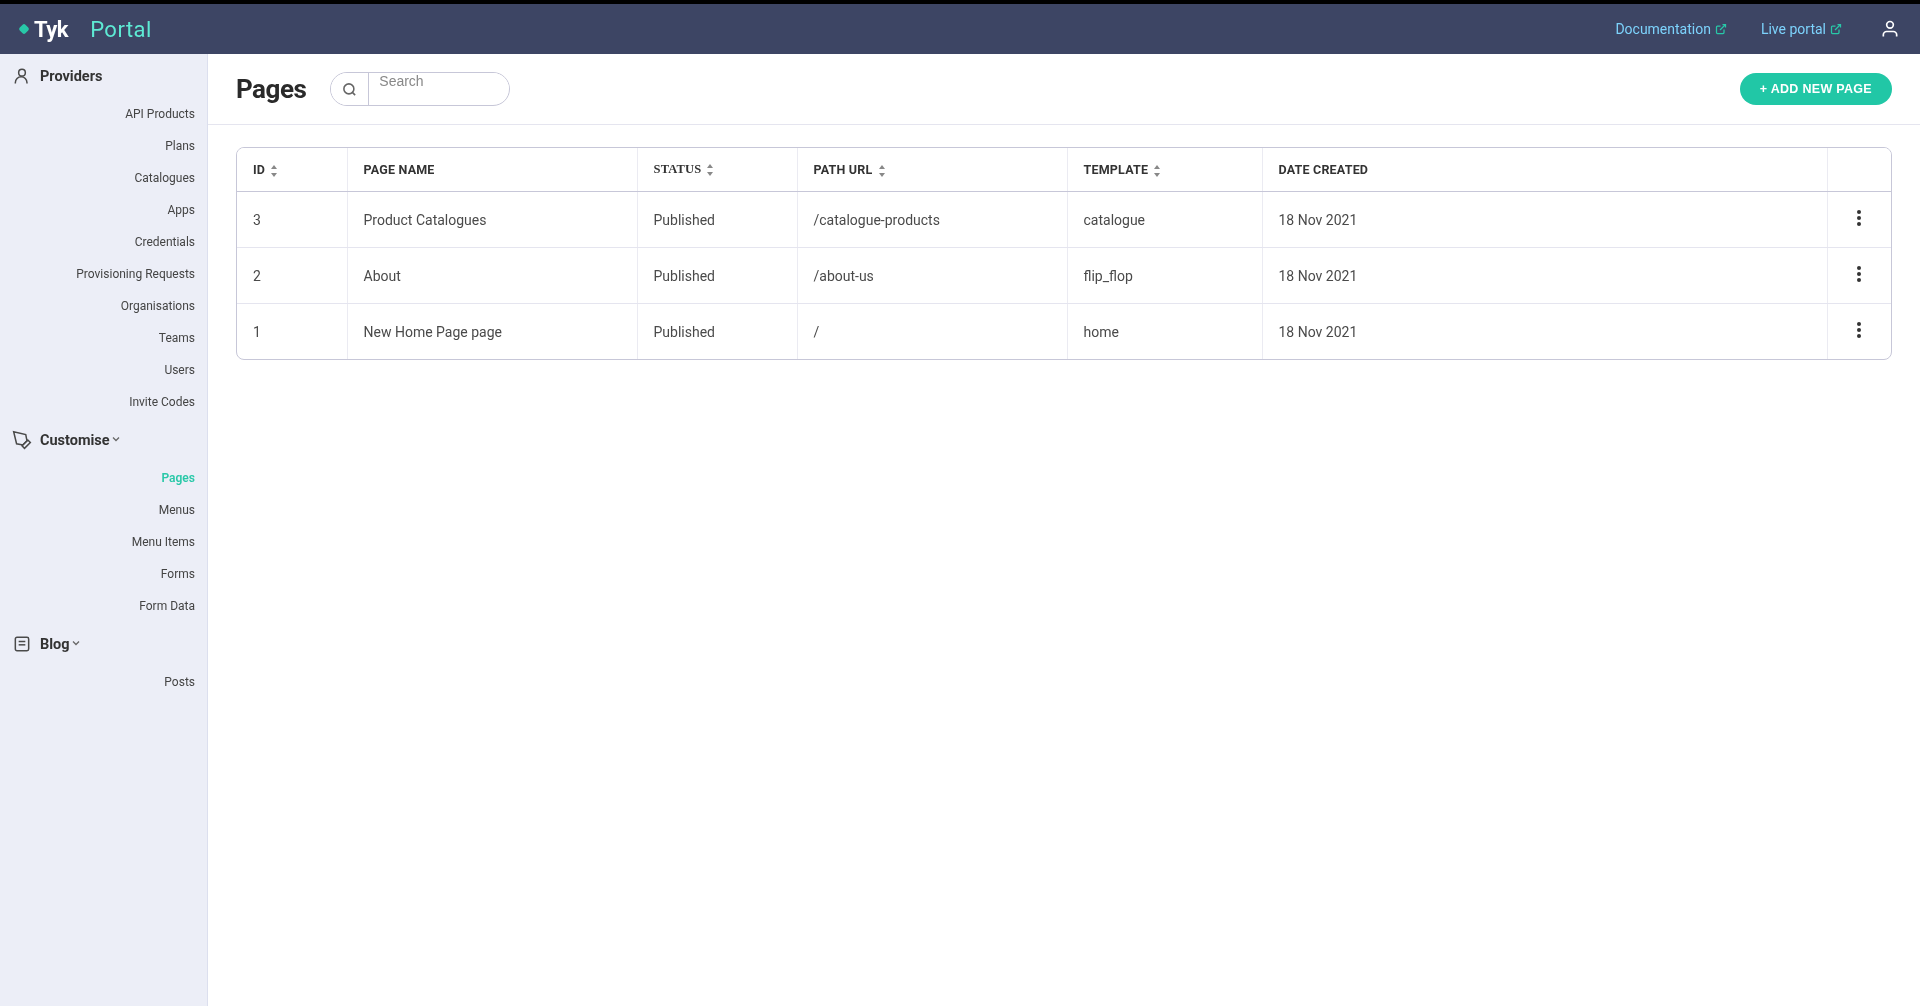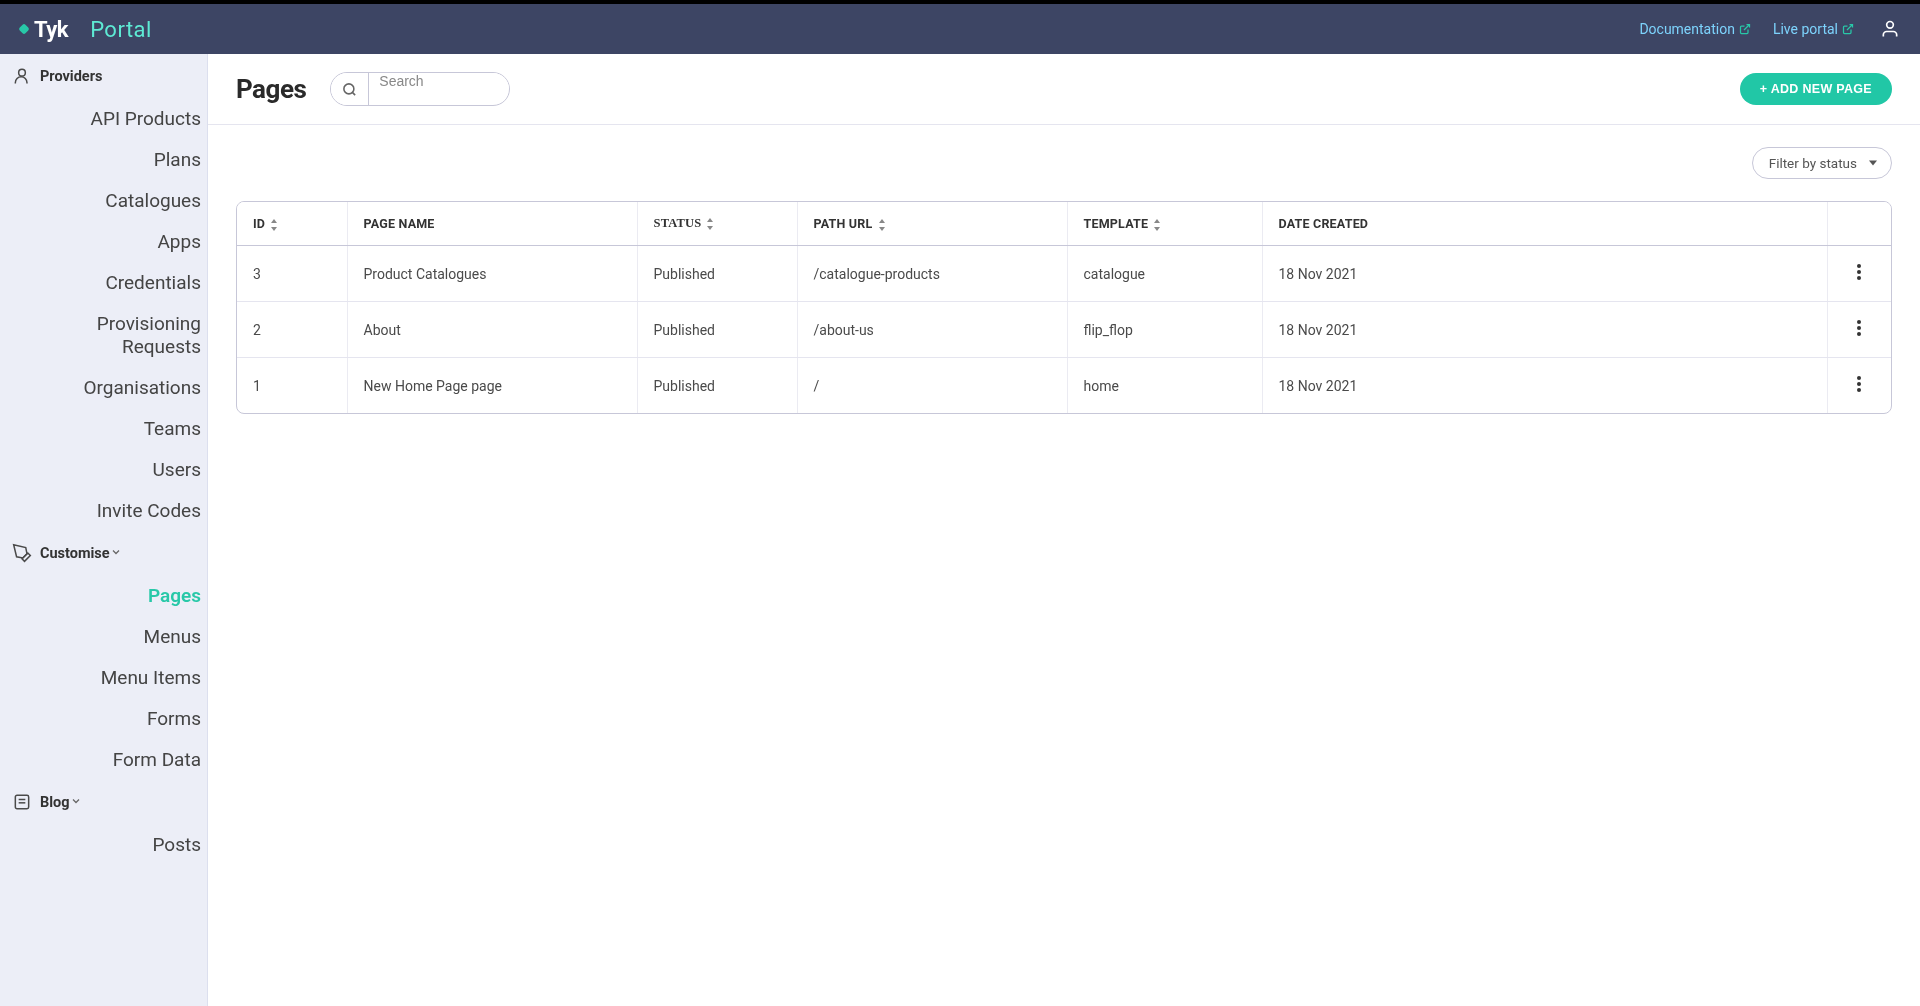--- a/index.html
+++ b/index.html
@@ -1,40 +1,40 @@
 <!DOCTYPE html>
 <html><head>
   <meta charset="utf-8">
   <style>
     * { box-sizing: border-box; margin: 0; padding: 0; }
     body { font-family: -apple-system, BlinkMacSystemFont, "Segoe UI", Roboto, Arial, sans-serif; font-size: 14px; color: #333; background: #fff; }
     
     
     .blackbar { height: 4px; background: #000; }
-    .topbar { height: 50px; background: #3d4564; display: flex; align-items: center; padding: 0 20px; }
+    .topbar { height: 50px; background: #3d4564; display: flex; align-items: center; padding: 0 20px; gap: 12px; }
     .logo { display: flex; align-items: baseline; gap: 2px; }
     .logo-dot { display:inline-block; width:8px; height:8px; background:#28c8a8; border-radius:2px; transform: rotate(45deg); margin-right:4px; position:relative; top:-4px;}
     .logo-tyk { color: #fff; font-weight: 700; font-size: 22px; letter-spacing: -0.5px; }
     .logo-portal { color: #5eead4; font-size: 22px; font-weight: 400; margin-left: 20px; letter-spacing: 0.5px; text-align: right; }
     .topbar-spacer { flex: 1; }
     .topbar-link { color: #7dd3fc; font-size: 14px; margin-right: 22px; display: inline-flex; align-items: center; gap: 4px; cursor: pointer; }
     .ext-icon { width: 12px; height: 12px; display:inline-block; }
     .user-icon { width: 20px; height: 20px; margin-left: 4px; }
     
     
     .layout { display: flex; height: calc(100vh - 54px); }
     
     
     .sidebar { width: 208px; background: #eceef7; overflow-y: auto; border-right: 1px solid #dcdfee; position:relative;text-align:right; }
     .sidebar::-webkit-scrollbar { width: 8px; }
     .sidebar::-webkit-scrollbar-thumb { background: #bfc3d8; border-radius: 4px; }
     .sidebar-section { display: flex; align-items: center; padding: 12px 14px 12px 12px; font-weight: 700; color: #333; cursor: pointer; font-size: 14.5px; }
     .sidebar-section .s-icon { width: 20px; height: 20px; margin-right: 8px; display:flex; align-items:center; justify-content:center;}
     .sidebar-section .chev { margin-left: auto; width: 12px; height: 12px; }
-    .sidebar-item { padding: 9px 6px 9px 40px; color: #444; cursor: pointer; font-size: 19px; }
+    .sidebar-item { padding: 9px 12px 9px 40px; color: #444; cursor: pointer; font-size: 12px; }
     .sidebar-item.active { color: #28c8a8; font-weight: 600; }
     
     
     .main { flex: 1; display: flex; flex-direction: column; }
     .page-header { display: flex; align-items: center; padding: 18px 28px; border-bottom: 1px solid #e5e5ef; }
     .page-title { font-size: 26px; font-weight: 700; color: #2a2a2a; letter-spacing: -0.5px; margin-right: 24px; }
     .search-wrap { display: flex; align-items: flex-start; border: 1px solid #c7c7d8; border-radius: 20px; height: 34px; overflow: hidden; }
     .search-icon-btn { width: 38px; height: 100%; display:flex; align-items:center; justify-content:center; border-right: 1px solid #c7c7d8; background:#fff; }
     .search-input { border: none; outline: none; padding: 0 14px 0 10px; font-size: 14px; width: 140px; color:#333; }
     .search-input::placeholder { color: #888; }
@@ -163,25 +163,20 @@
               <line x1="21" y1="21" x2="16.65" y2="16.65"></line>
             </svg>
         </div>
         <input class="search-input" placeholder="Search" style="">
       </div>
       <div class="header-spacer"></div>
       <button class="add-btn">+ ADD NEW PAGE</button>
     </div>
 
     <div class="content">
-      <div class="filter-row">
-        <div class="filter-select">
-          <span>Filter by status</span>
-        </div>
-      </div>
 
       <div class="grid">
         <table>
           <thead>
             <tr>
               <th class="col-id"><span>ID</span><span class="sort-ic"></span></th>
               <th class="col-name"><span>PAGE NAME</span></th>
               <th class="col-status"><span>STATUS</span><span class="sort-ic"></span></th>
               <th class="col-url"><span>PATH URL</span><span class="sort-ic"></span></th>
               <th class="col-tmpl"><span>TEMPLATE</span><span class="sort-ic"></span></th>

